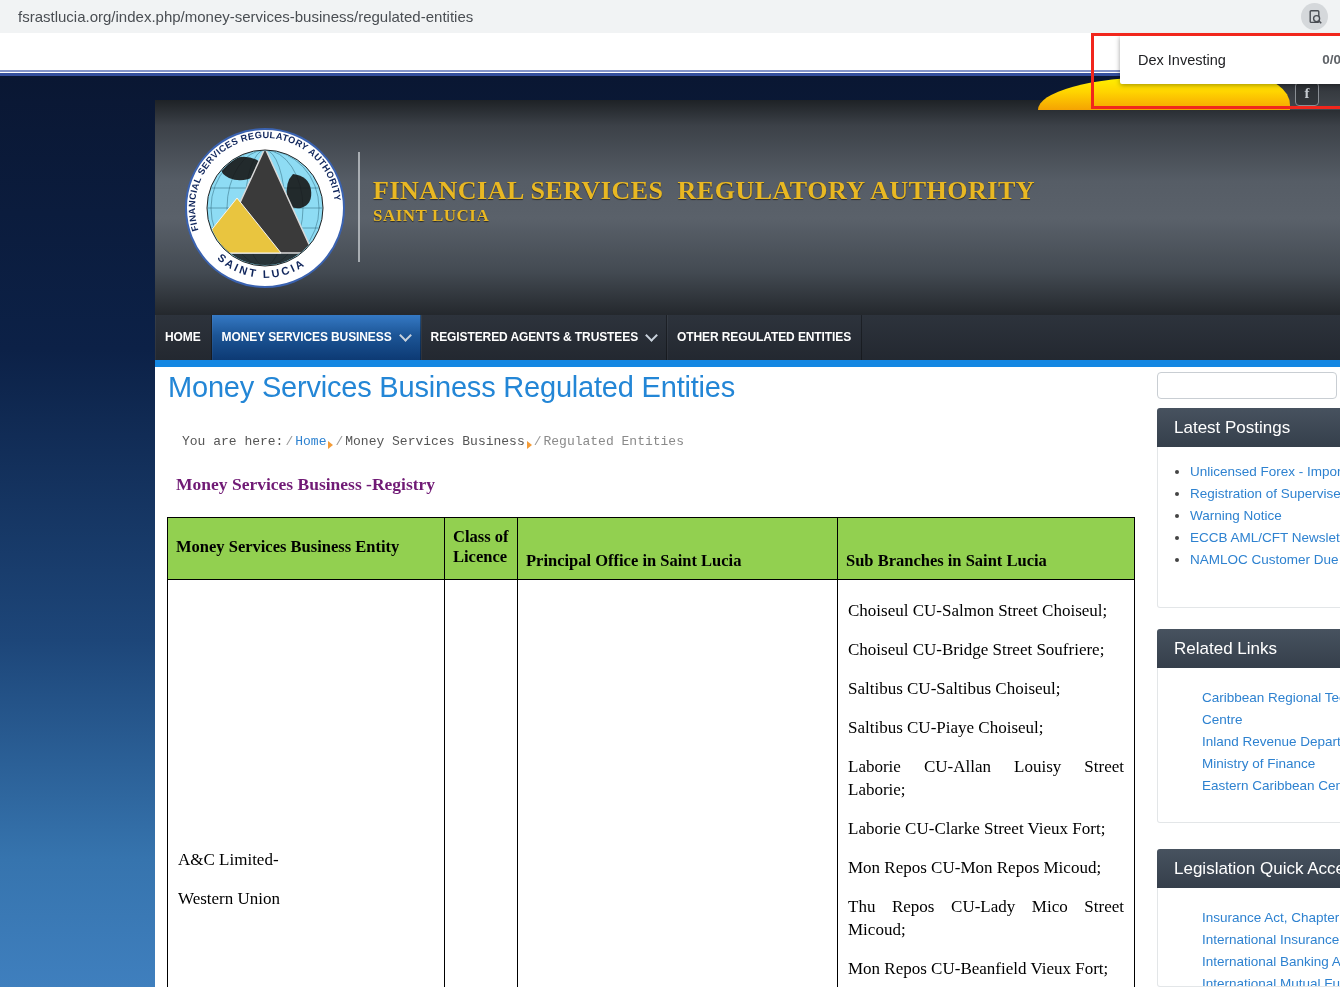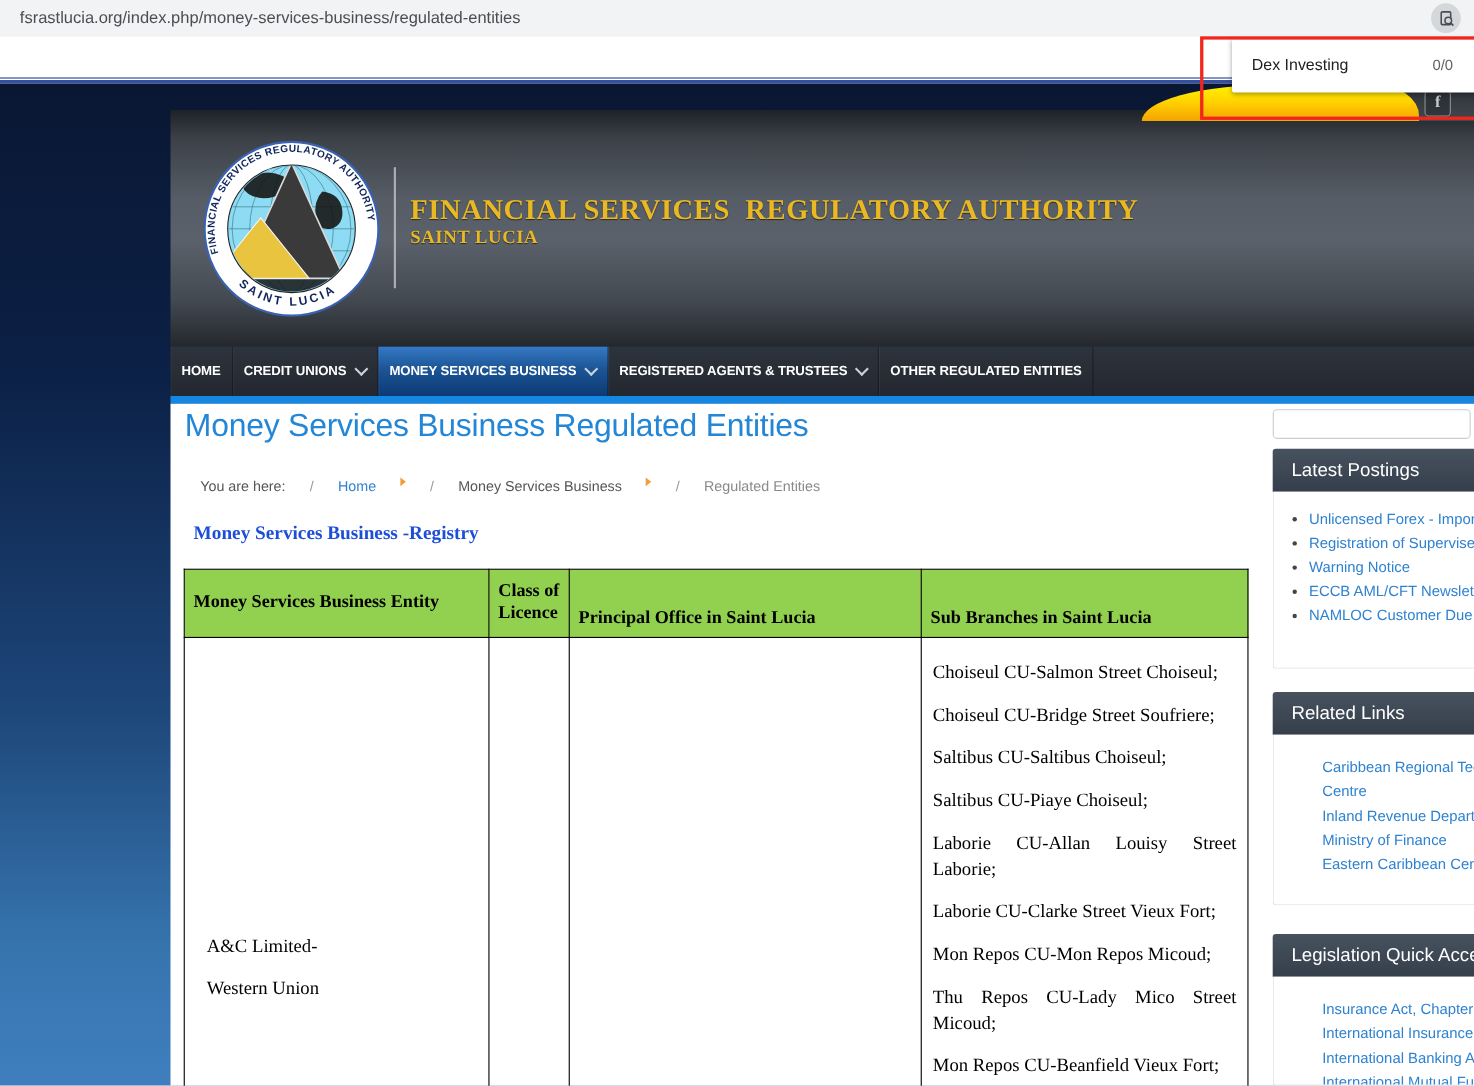--- a/index.html
+++ b/index.html
@@ -38,39 +38,39 @@
     letter-spacing:-.1px;white-space:nowrap;cursor:pointer;border-right:1px solid rgba(0,0,0,.35);
     box-shadow:inset 1px 0 0 rgba(255,255,255,.05);display:flex;align-items:center;}
   .nav-item.active{background:linear-gradient(180deg,#3579c4 0%,#1c5596 45%,#0d3a74 100%);}
   .chev{width:7px;height:7px;border-right:2px solid #c9d2dc;border-bottom:2px solid #c9d2dc;
     transform:rotate(45deg);margin-left:9px;margin-top:-4px;display:inline-block;}
   .bluebar{left:155px;top:360px;width:1400px;height:7px;background:#1487e2;}
   .mainbg{left:155px;top:367px;width:1400px;height:620px;background:#fff;}
 
   
   .page-title{left:168px;top:371px;font-size:29px;color:#2386d6;letter-spacing:-.2px;}
-  .breadcrumb{left:182px;top:434px;display:flex;align-items:flex-start;gap:22px;font-size:13px;color:#555;}
+  .breadcrumb{left:182px;top:434px;display:flex;align-items:flex-end;gap:2px;font-size:13px;color:#555;font-family:Liberation Mono, monospace;}
   .bc-sep{color:#9a9a9a;}
   .bc-link{color:#2e82d0;cursor:pointer;}
   .bc-mid{color:#555;}
   .bc-cur{color:#8a8a8a;}
   .bc-arrow{width:0;height:0;border-left:5px solid #f49c38;border-top:4px solid transparent;
     border-bottom:4px solid transparent;display:inline-block;}
-  .section-heading{left:176px;top:474px;font-family:"Liberation Serif",serif;font-weight:700;font-size:17.5px;color:#1d4ed8;}
+  .section-heading{left:176px;top:474px;font-family:"Liberation Serif",serif;font-weight:700;font-size:17.5px;color:#701a75;}
 
   
   table.registry{position:absolute;left:167px;top:517px;width:967px;border-collapse:collapse;table-layout:fixed;
     font-family:"Liberation Serif",serif;color:#000;}
   table.registry th,table.registry td{border:1px solid #000;}
   table.registry th{background:#92d050;font-size:16.5px;font-weight:700;text-align:left;padding:4px 8px 8px 8px;}
   table.registry th.vmid{vertical-align:middle;}
   table.registry th.vbot{vertical-align:bottom;}
   table.registry td{vertical-align:top;font-size:17px;}
   td.entity-cell{padding:268px 10px 0 10px;}
-  td.entity-cell p{margin:0 10px 16px;line-height:23px;}
+  td.entity-cell p{margin:0 0 16px;line-height:23px;}
   td.branches-cell{padding:3px 10px 0 10px;}
   td.branches-cell p{margin:16px 0 16px;line-height:23px;text-align:justify;}
 
   
   .search-input{left:1157px;top:372px;width:180px;height:27px;border:1px solid #c9ced3;border-radius:4px;
     background:#fff;box-sizing:border-box;padding:0 8px;font-size:13px;outline:none;}
   .module-header{width:300px;height:39px;border-radius:3px 3px 0 0;color:#fff;font-size:17px;
     line-height:39px;padding-left:17px;box-sizing:border-box;white-space:nowrap;overflow:hidden;
     background:linear-gradient(180deg,#47525f,#353f4b);}
   .module-body{width:300px;background:#fff;border:1px solid #e3e6e8;border-top:none;
@@ -90,21 +90,21 @@
     background:linear-gradient(180deg,#fff200 0%,#ffd400 45%,#f5a302 100%);
     border-radius:120px 40px 0 0 / 33px 28px 0 0;}
   .fb-btn{left:1295px;top:82px;width:22px;height:22px;border:1px solid #8a8f94;border-radius:4px;
     background:rgba(40,44,48,.55);color:#c6cbd0;font-family:"Liberation Serif",serif;font-weight:700;
     font-size:15px;text-align:center;line-height:21px;cursor:pointer;}
 
   
   .findbar{left:1120px;top:36px;width:225px;height:48px;background:#fff;
     box-shadow:0 1px 5px rgba(0,0,0,.38);border-radius:0 0 2px 2px;}
   .findbar .query{position:absolute;left:18px;top:0;line-height:48px;font-size:14.5px;color:#202124;text-align:center;}
-  .findbar .count{position:absolute;right:24px;top:0;line-height:48px;font-size:13.5px;color:#5f6368;}
+  .findbar .count{position:absolute;right:4px;top:0;line-height:48px;font-size:13.5px;color:#5f6368;font-weight:bold;}
   .redbox{left:1091px;top:33px;width:262px;height:76px;border:3px solid #f1261c;box-sizing:border-box;
     pointer-events:none;}
 </style>
 </head>
 <body>
 
 <div class="abs urlbar">
   <span class="url">fsrastlucia.org/index.php/money-services-business/regulated-entities</span>
   <div class="find-badge">
     <svg width="16" height="16" viewBox="0 0 16 16">
@@ -151,24 +151,20 @@
     </text>
   </svg>
   <div class="hdr-sep"></div>
   <div class="org-title">FINANCIAL SERVICES  REGULATORY AUTHORITY</div>
   <div class="org-sub">SAINT LUCIA</div>
 </div>
 
 <div class="abs navbar">
   <div class="nav-item">
     <span>HOME</span>
-  </div>
-  <div class="nav-item">
-    <span>CREDIT UNIONS</span>
-    <span class="chev"></span>
   </div>
   <div class="nav-item active">
     <span>MONEY SERVICES BUSINESS</span>
     <span class="chev"></span>
   </div>
   <div class="nav-item">
     <span>REGISTERED AGENTS &amp; TRUSTEES</span>
     <span class="chev"></span>
   </div>
   <div class="nav-item">

